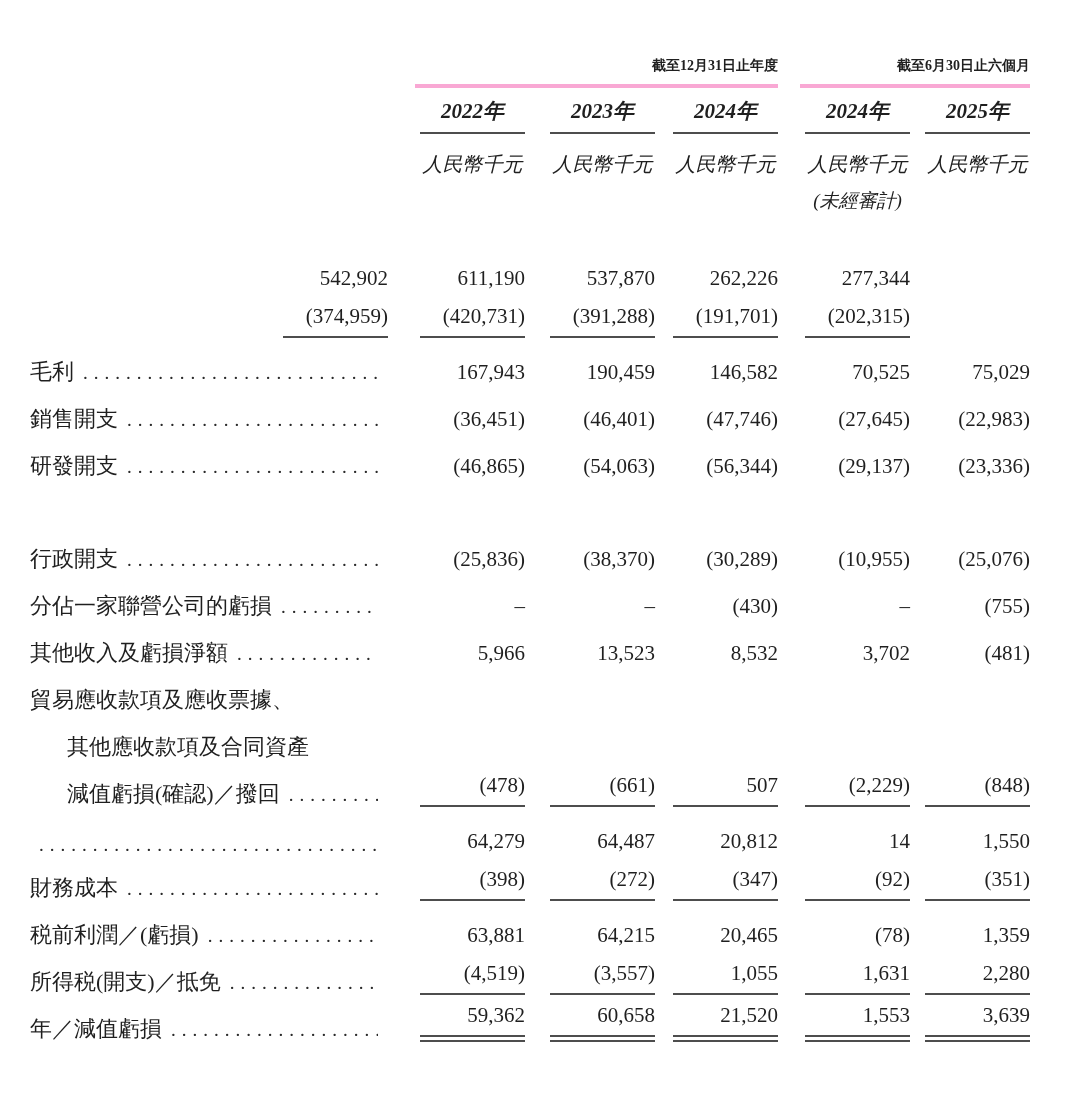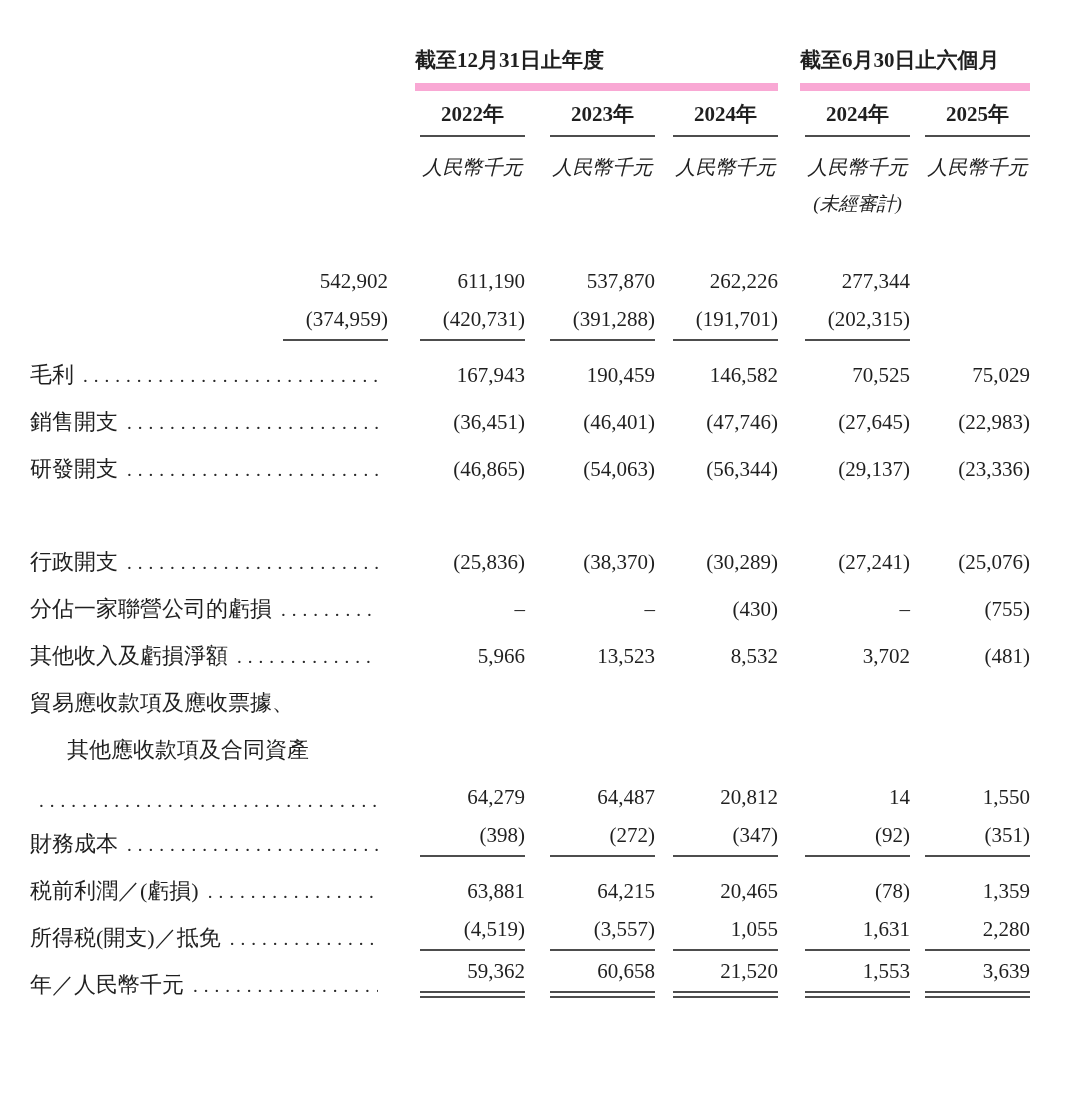--- a/index.html
+++ b/index.html
@@ -14,29 +14,29 @@
   
   .grid-row {
     display: grid;
     grid-template-columns: 358px 137px 130px 123px 132px 120px;
     align-items: end;
   }
 
   
   .h-titles { min-height: 42px; }
   .group-title {
-    text-align: left; font-weight: bold; font-size: 21px;
-    padding-bottom: 9px; border-bottom: 8px solid #f9a8d4;
+    text-align: right; font-weight: bold; font-size: 14px;
+    padding-bottom: 9px; border-bottom: 4px solid #f9a8d4;
   }
   .group-annual { grid-column: 2 / 5; margin-left: 27px; }
   .group-interim { grid-column: 5 / 7; margin-left: 22px; }
 
   .h-years { min-height: 46px; }
   .colbox { width: 105px; margin-left: auto; text-align: center; }
-  .year { font-weight: bold; font-size: 21px; padding-bottom: 7px; border-bottom: 2px solid #4d4d4d; }
+  .year { font-weight: bold; font-size: 21px; padding-bottom: 7px; border-bottom: 2px solid #4d4d4d; font-style: italic; }
 
   .h-units { min-height: 44px; }
   .unit { font-style: italic; font-size: 20px; padding-top: 2px; }
 
   .h-note { min-height: 36px; }
   .note { font-style: italic; font-size: 19px; padding-top: 4px; }
   .note-cell { grid-column: 5; }
 
   
   .tbody { margin-top: 32px; }
@@ -174,21 +174,21 @@
   </div>
 
   <div class="grid-row tr gap-before">
     <div class="td label">
       <span class="lbl">行政開支</span>
       <span class="dots"></span>
     </div>
     <div class="td num">(25,836)</div>
     <div class="td num">(38,370)</div>
     <div class="td num">(30,289)</div>
-    <div class="td num">(27,241)</div>
+    <div class="td num">(10,955)</div>
     <div class="td num">(25,076)</div>
   </div>
 
   <div class="grid-row tr">
     <div class="td label">
       <span class="lbl">分佔一家聯營公司的虧損</span>
       <span class="dots"></span>
     </div>
     <div class="td num">–</div>
     <div class="td num">–</div>
@@ -226,20 +226,31 @@
       <span class="lbl">其他應收款項及合同資產</span>
 
     </div>
     <div class="td num"></div>
     <div class="td num"></div>
     <div class="td num"></div>
     <div class="td num"></div>
     <div class="td num"></div>
   </div>
 
+  <div class="grid-row tr rule-single indent">
+    <div class="td label">
+      <span class="lbl">減值虧損(確認)／撥回</span>
+      <span class="dots"></span>
+    </div>
+    <div class="td num">(478)</div>
+    <div class="td num">(661)</div>
+    <div class="td num">507</div>
+    <div class="td num">(2,229)</div>
+    <div class="td num">(848)</div>
+  </div>
 
   <div class="grid-row tr bold">
     <div class="td label">
       <span class="dots"></span>
     </div>
     <div class="td num">64,279</div>
     <div class="td num">64,487</div>
     <div class="td num">20,812</div>
     <div class="td num">14</div>
     <div class="td num">1,550</div>
@@ -276,21 +287,21 @@
     </div>
     <div class="td num">(4,519)</div>
     <div class="td num">(3,557)</div>
     <div class="td num">1,055</div>
     <div class="td num">1,631</div>
     <div class="td num">2,280</div>
   </div>
 
   <div class="grid-row tr bold rule-double">
     <div class="td label">
-      <span class="lbl">年／人民幣千元</span>
+      <span class="lbl">年／減值虧損</span>
       <span class="dots"></span>
     </div>
     <div class="td num">59,362</div>
     <div class="td num">60,658</div>
     <div class="td num">21,520</div>
     <div class="td num">1,553</div>
     <div class="td num">3,639</div>
   </div>
 </div>
 

